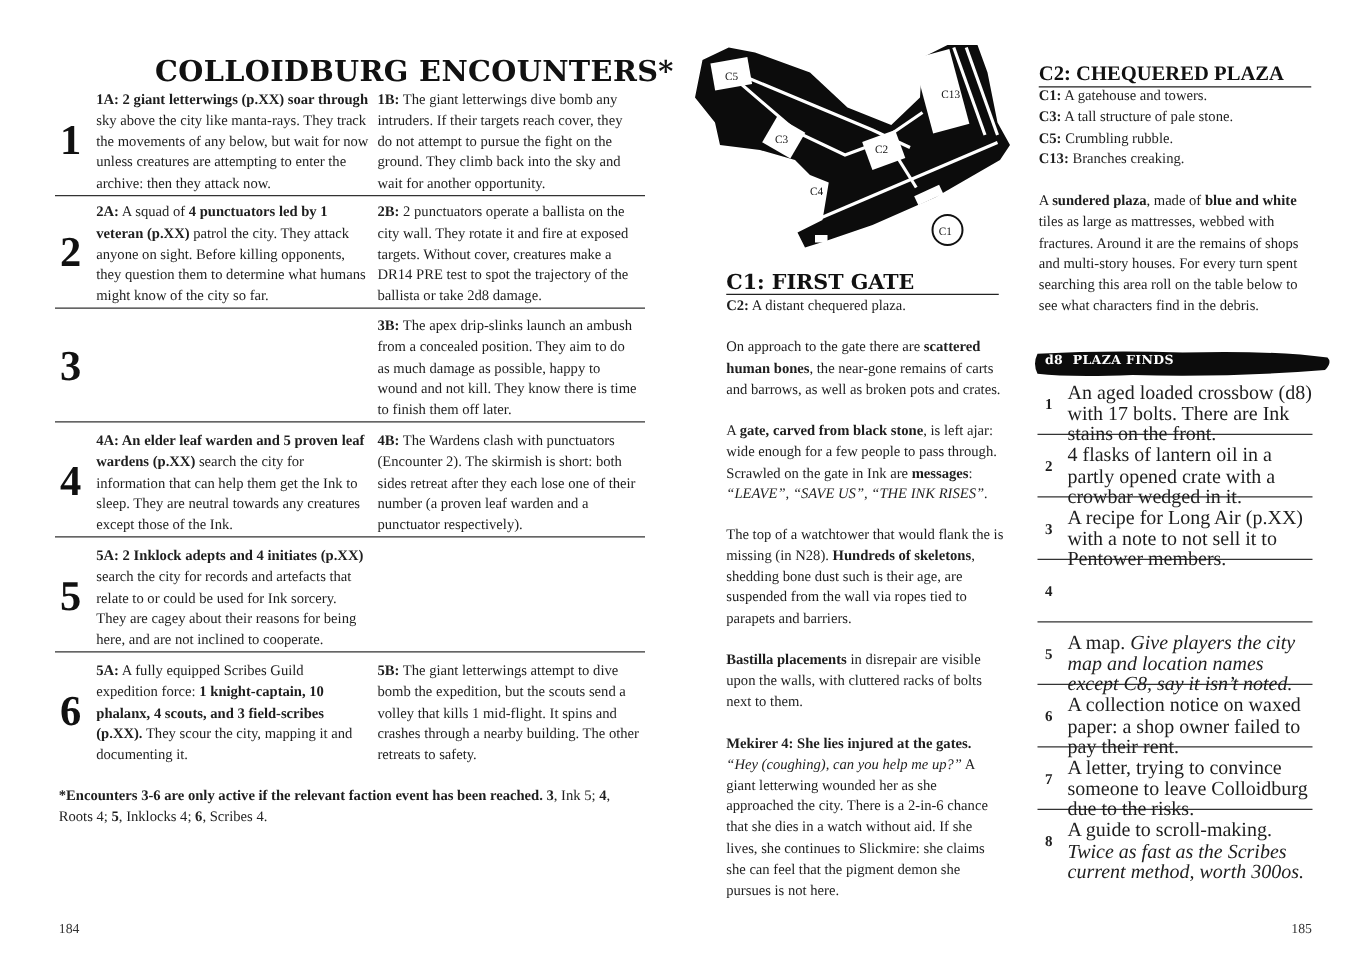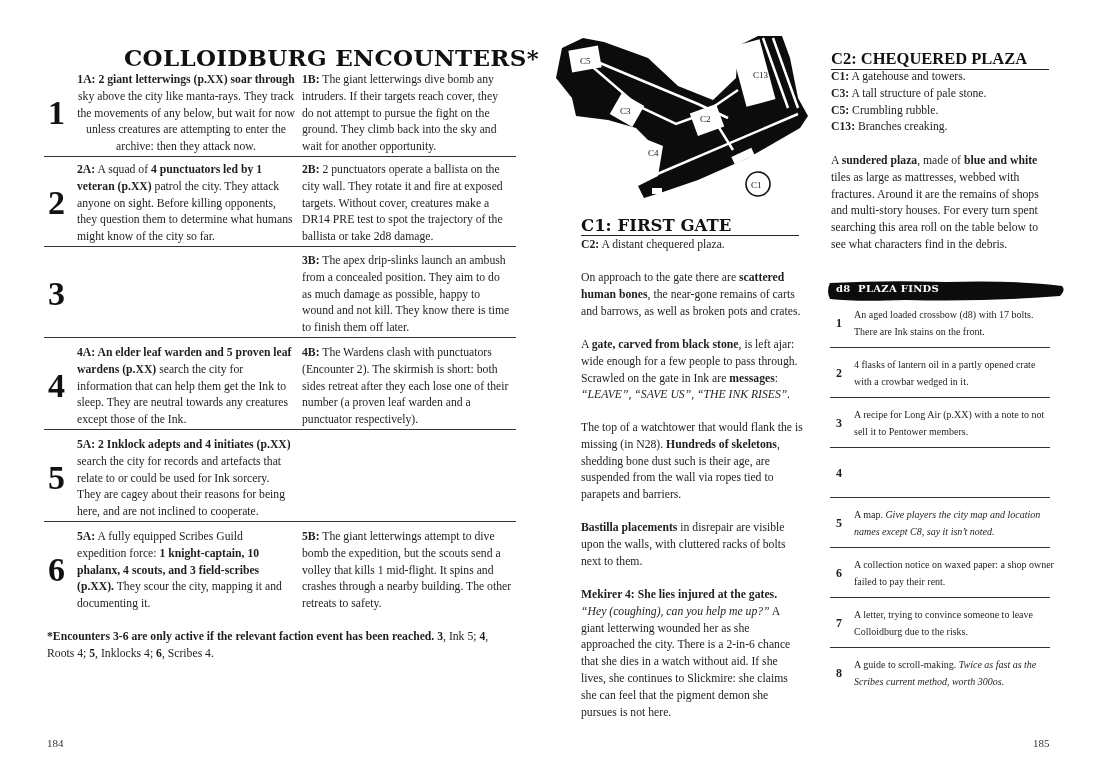--- a/index.html
+++ b/index.html
@@ -23,31 +23,31 @@
            font-family:"DejaVu Serif", serif; border-bottom:1.3px solid #222; }
   .para { position:absolute; font-size:11.7px; line-height:16.8px; }
   .para i { font-style:italic; }
   
   .key-list { position:absolute; font-size:11.7px; line-height:16.8px; }
   #d8-banner { left:826px; top:280px; width:240px; height:22px; }
   #d8-title { left:836px; top:283px; font-size:10px; font-weight:bold; color:#fff;
               font-family:"DejaVu Serif", serif; letter-spacing:0.3px; }
   .find-row { position:absolute; left:830px; width:220px; border-bottom:1.2px solid #333; }
   .find-num { position:absolute; left:6px; font-size:12px; font-weight:bold; }
-  .find-text { position:absolute; left:24px; width:200px; font-size:10px; line-height:16.5px; }
+  .find-text { position:absolute; left:24px; width:200px; font-size:16px; line-height:16.5px; }
   .find-text i { font-style:italic; }
 </style>
 </head>
 <body>
 
 <div class="abs" id="enc-title">COLLOIDBURG ENCOUNTERS*</div>
 
 <div class="enc-row" style="top:72px;height:84px;">
   <div class="enc-num" style="top:22px;">1</div>
-  <div class="enc-a" style="top:0px;text-align:center;"><b>1A: 2 giant letterwings (p.XX) soar through</b><span> sky above the city like manta-rays. They track the movements of any below, but wait for now unless creatures are attempting to enter the archive: then they attack now.</span></div>
+  <div class="enc-a" style="top:0px;"><b>1A: 2 giant letterwings (p.XX) soar through</b><span> sky above the city like manta-rays. They track the movements of any below, but wait for now unless creatures are attempting to enter the archive: then they attack now.</span></div>
   <div class="enc-b" style="top:0px;"><b>1B:</b><span> The giant letterwings dive bomb any intruders. If their targets reach cover, they do not attempt to pursue the fight on the ground. They climb back into the sky and wait for another opportunity.</span></div>
 </div>
 
 <div class="enc-row" style="top:162px;height:84px;">
   <div class="enc-num" style="top:22px;">2</div>
   <div class="enc-a" style="top:0px;"><b>2A:</b><span> A squad of </span><b>4 punctuators led by 1 veteran (p.XX)</b><span> patrol the city. They attack anyone on sight. Before killing opponents, they question them to determine what humans might know of the city so far.</span></div>
   <div class="enc-b" style="top:0px;"><b>2B:</b><span> 2 punctuators operate a ballista on the city wall. They rotate it and fire at exposed targets. Without cover, creatures make a DR14 PRE test to spot the trajectory of the ballista or take 2d8 damage.</span></div>
 </div>
 
 <div class="enc-row" style="top:253px;height:84px;">

